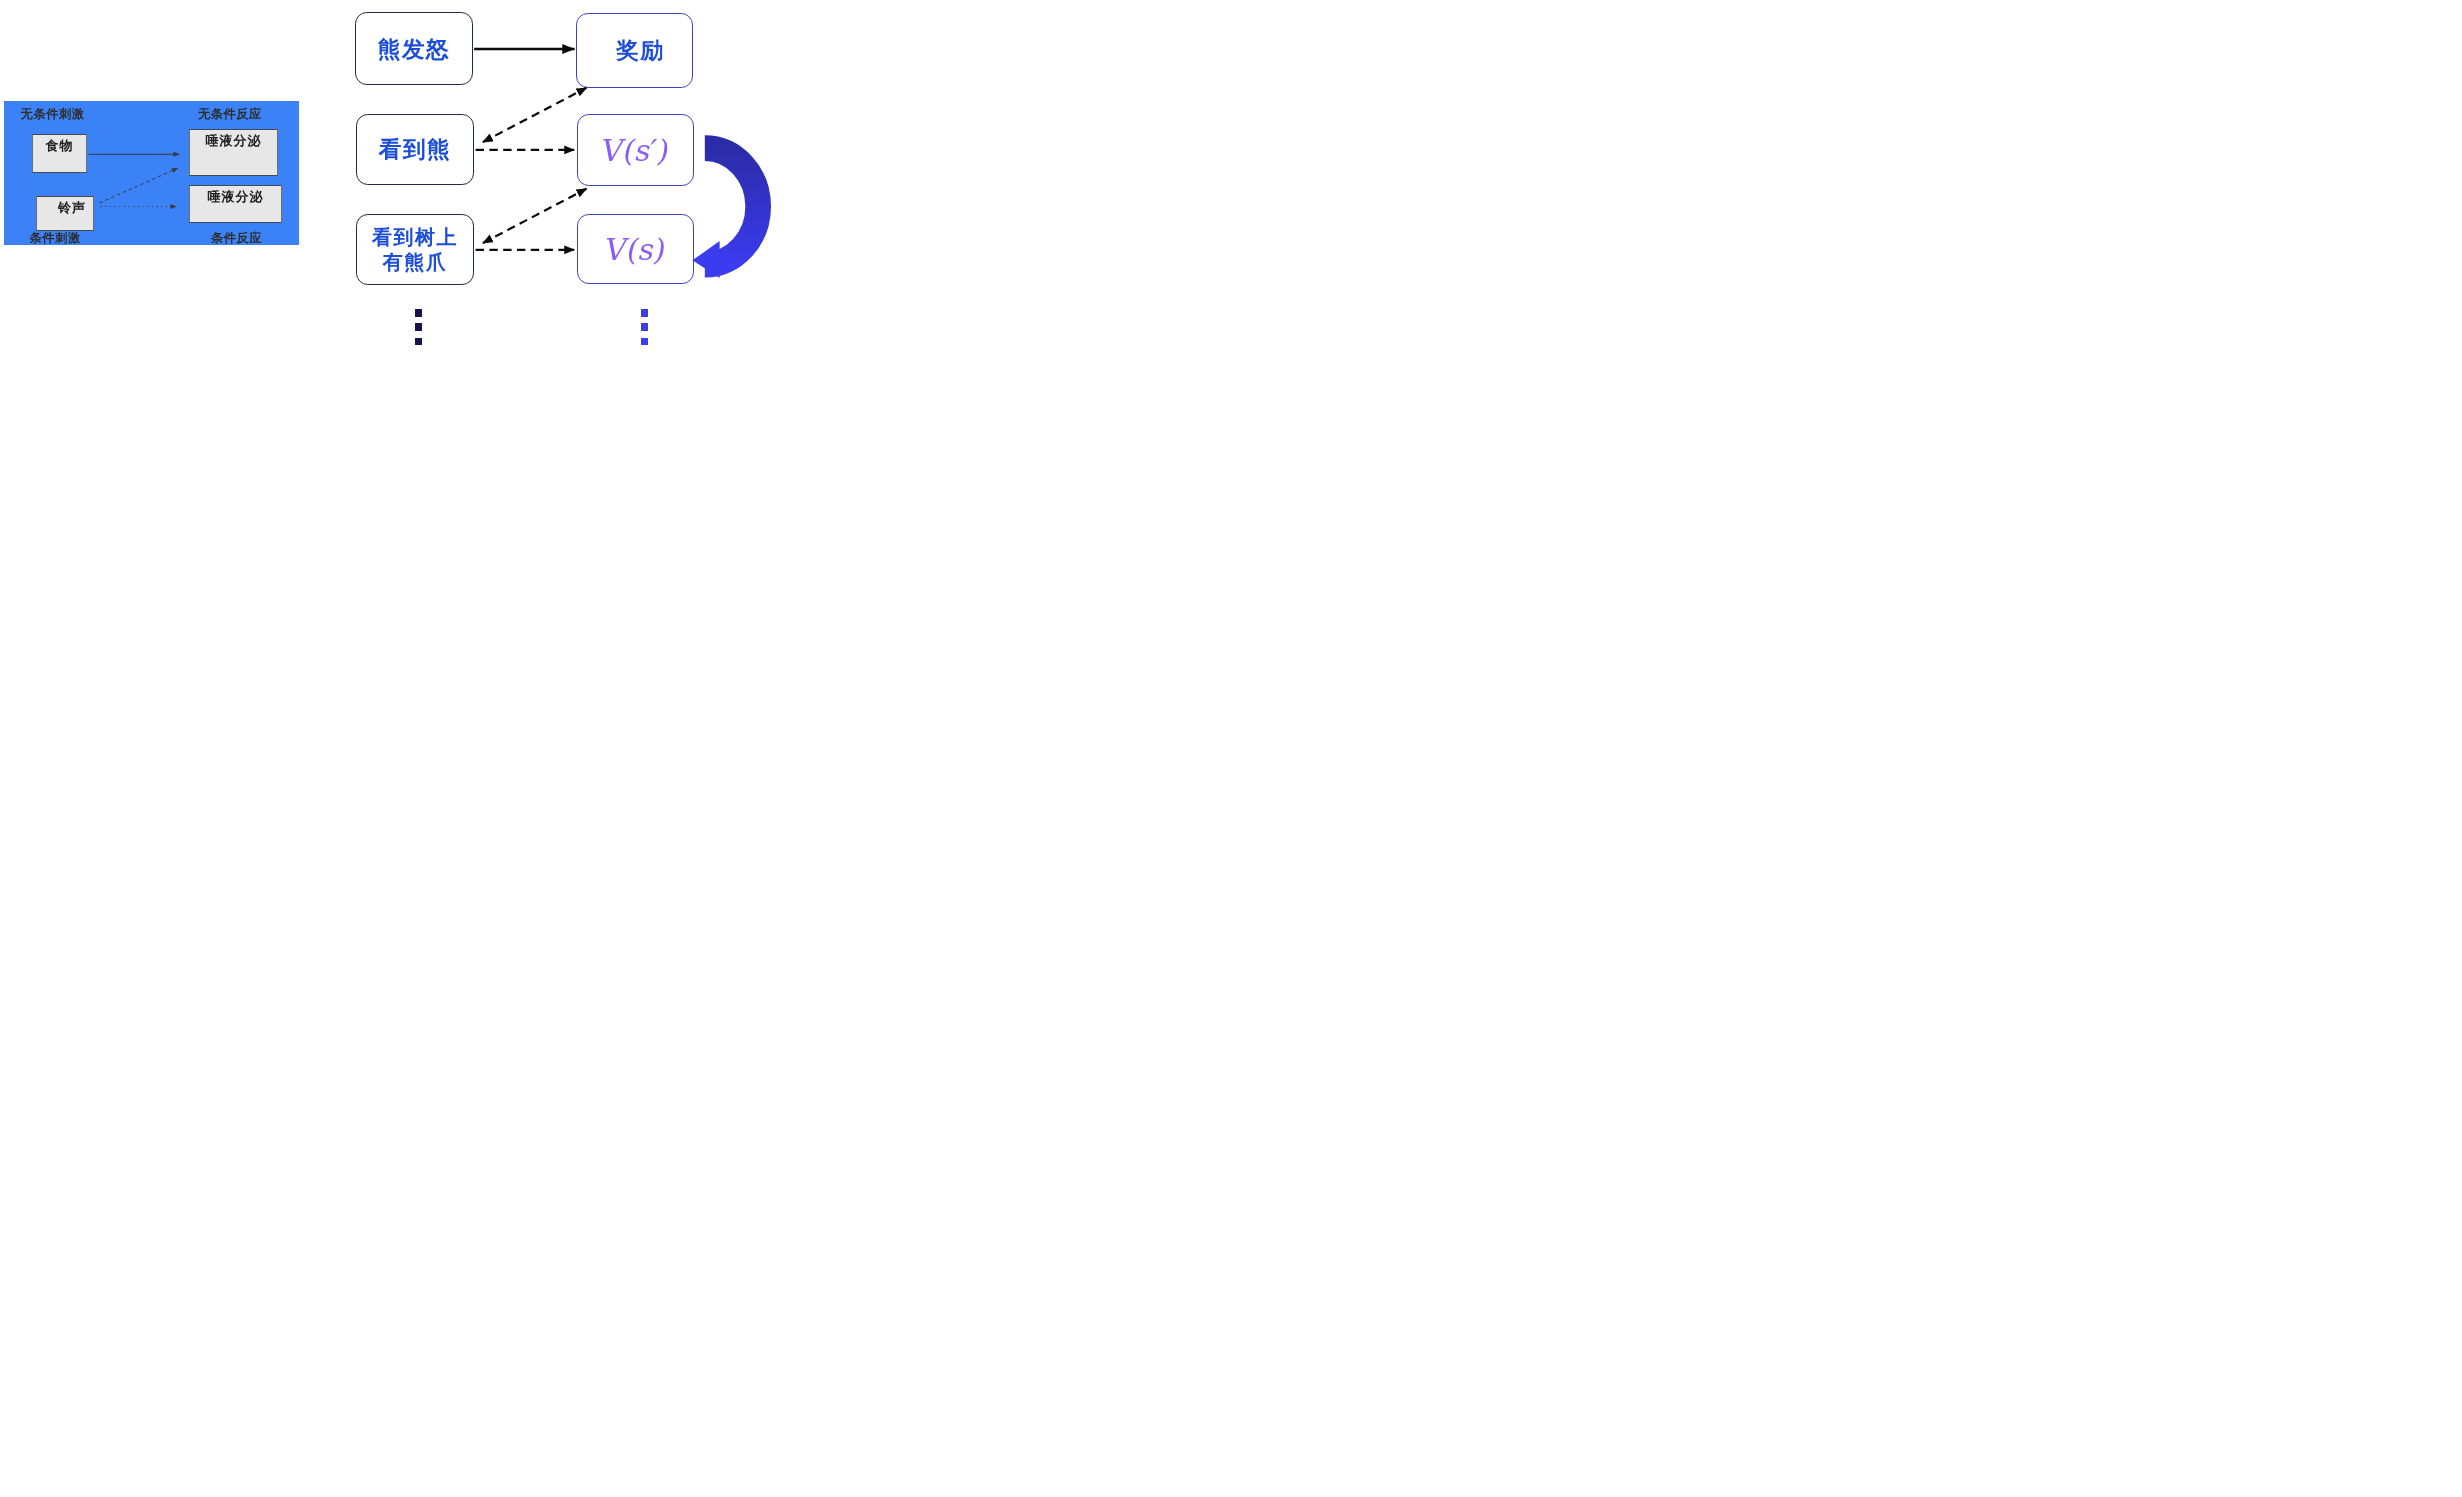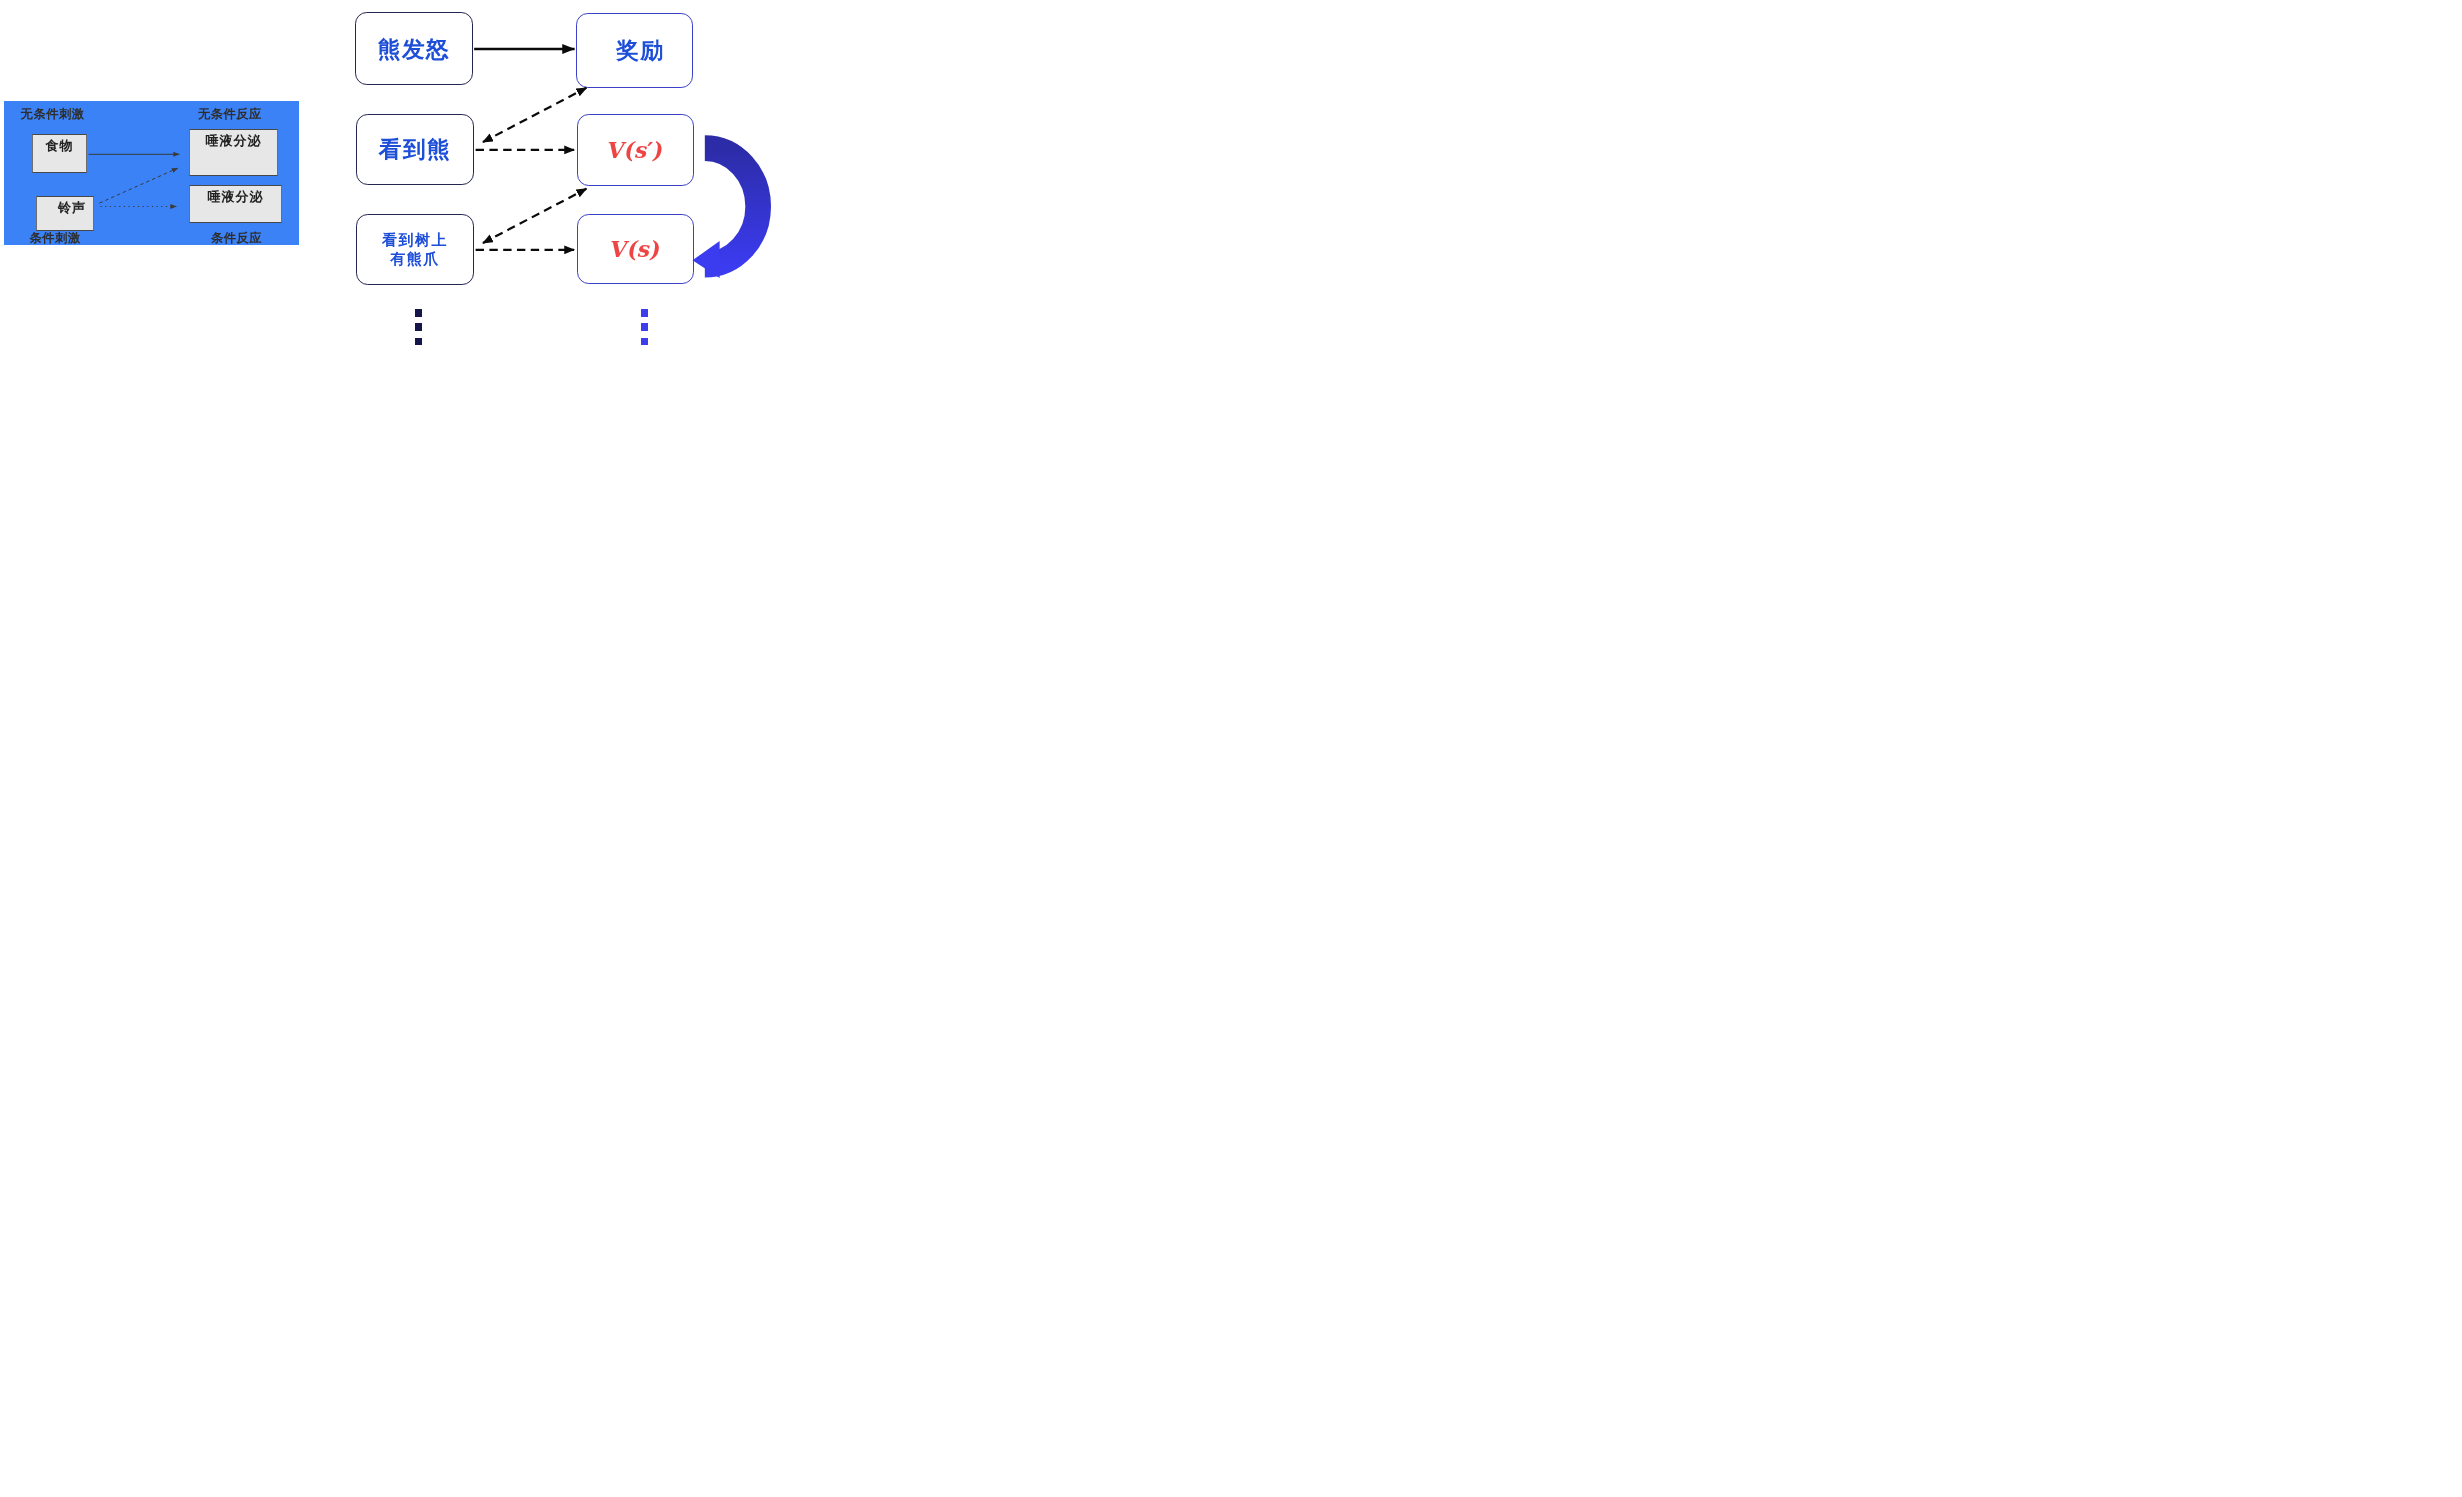--- a/index.html
+++ b/index.html
@@ -11,22 +11,22 @@
   .plabel{position:absolute;font-size:12.3px;font-weight:bold;color:#2e2e2e;letter-spacing:0.5px;white-space:nowrap;}
   .pbox{position:absolute;background:#e7e7e7;border:1px solid #6e6e6e;border-top:1.5px solid #484848;border-bottom:1.5px solid #484848;box-sizing:border-box;text-align:center;}
   .pbox span{display:block;margin-top:1.5px;font-size:13px;font-weight:bold;color:#222;letter-spacing:1px;}
 
   
   .node{position:absolute;background:#ffffff;border-radius:11.8px;box-sizing:border-box;
         display:flex;flex-direction:column;align-items:center;justify-content:center;text-align:center;}
   .node.dark{border:1.5px solid #23264f;}
   .node.blue{border:1.5px solid #3a42c6;}
   .node .cjk{font-size:22.7px;font-weight:bold;color:#1d4ed8;letter-spacing:1.5px;line-height:1.25;}
-  .node .cjk.small{font-size:15px;}
-  .node .math{font-family:"DejaVu Serif", serif;font-style:italic;font-size:22px;font-weight:700;color:#ef4444;}
+  .node .cjk.small{font-size:20px;}
+  .node .math{font-family:"DejaVu Serif", serif;font-style:italic;font-size:30px;font-weight:400;color:#8b5cf6;}
 
   
   .overlay{position:absolute;left:0;top:0;width:772px;height:350px;pointer-events:none;}
   .ribbon{position:absolute;left:689px;top:124px;width:84px;height:163px;pointer-events:none;}
 
   
   .dots{position:absolute;width:7.4px;display:flex;flex-direction:column;gap:6.4px;}
   .dots i{display:block;height:7.9px;width:7.4px;}
   .dots-left{left:415px;top:309px;}
   .dots-left i{background:#15154a;}

